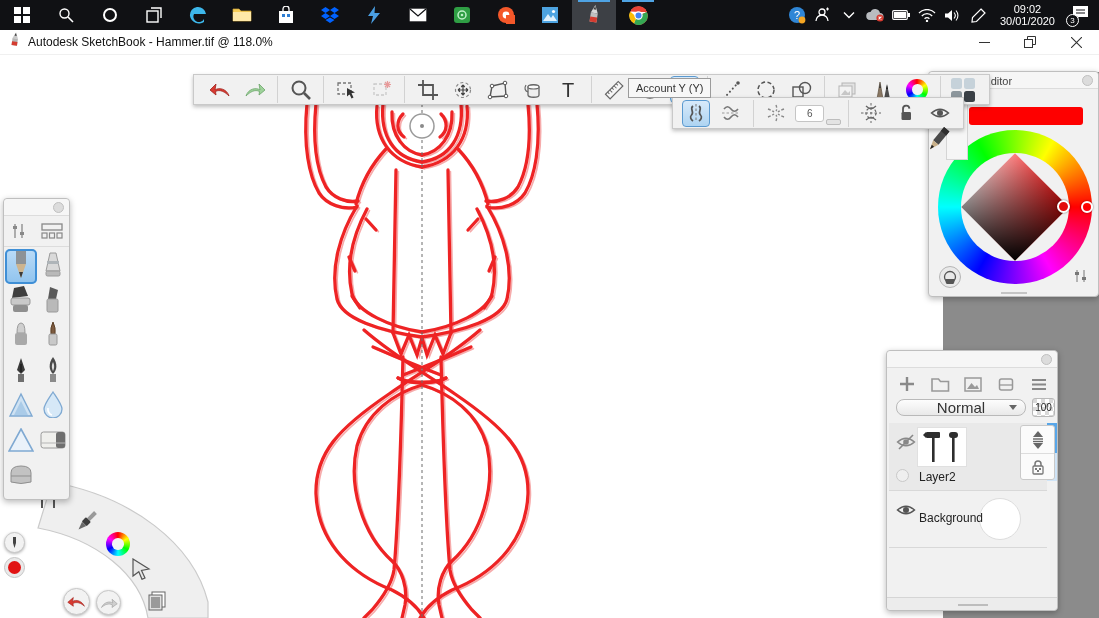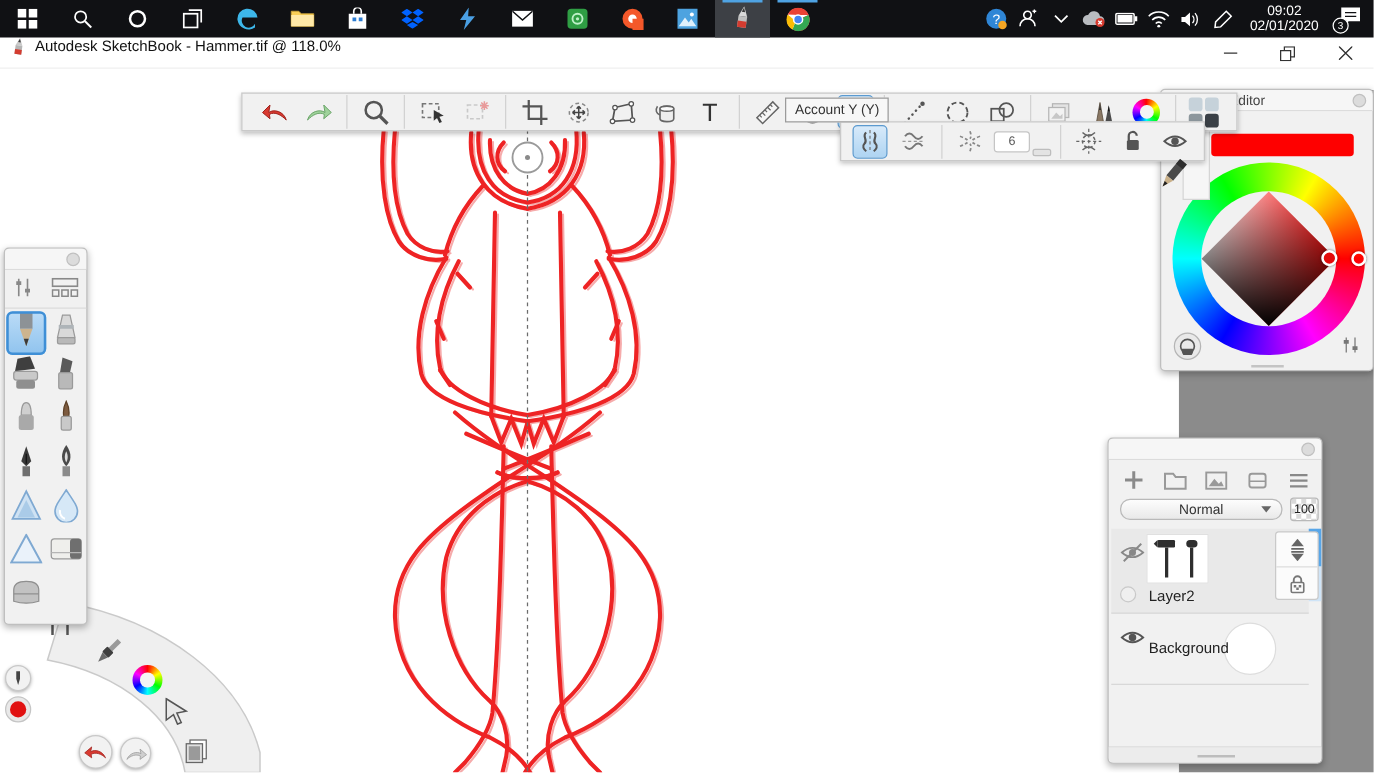--- a/index.html
+++ b/index.html
@@ -13,21 +13,21 @@
   .tile.active{background:#3d4045}
   .tile .runbar{position:absolute;top:0;left:6px;right:6px;height:2px;background:#4fa3e3}
   .appicon{width:20px;height:20px;display:flex;align-items:center;justify-content:center}
   #tray{margin-left:auto;display:flex;align-items:center;gap:4px;padding-right:4px}
   .trayicon{width:22px;height:26px;display:flex;align-items:center;justify-content:center;cursor:pointer}
   #clock{color:#fff;font-size:11px;line-height:12px;text-align:center;padding:0 6px;cursor:default}
   #notif{position:relative;width:30px;height:26px;display:flex;align-items:center;justify-content:center;cursor:pointer}
   #notif .badge{position:absolute;left:1px;bottom:1px;width:13px;height:13px;border:1px solid #fff;border-radius:50%;background:#101114;color:#fff;font-size:8px;display:flex;align-items:center;justify-content:center}
 
   
-  #titlebar{left:0;top:30px;width:1099px;height:25px;background:#fff;display:flex;border-bottom:1px solid #f0f0f0}
+  #titlebar{left:0;top:30px;width:1099px;height:25px;background:#fff;display:flex;align-items:center;border-bottom:1px solid #f0f0f0}
   #titlebar .ttl{font-size:12px;color:#111;margin-left:6px}
   #wincontrols{margin-left:auto;display:flex}
   .winbtn{width:46px;height:25px;display:flex;align-items:center;justify-content:center;cursor:pointer}
   #menubar{left:0;top:55px;width:1099px;height:17px;background:#fff;display:flex;align-items:center;gap:0;border-bottom:1px solid #ececec}
   .menu-item{font-size:12px;color:#111;padding:0 9px;cursor:pointer}
 
   
   #canvas{left:0;top:72px;width:943px;height:546px;background:#fff;z-index:1}
   #appbg{left:943px;top:72px;width:156px;height:546px;background:#8b8b8b;z-index:0}
   .ink{stroke:#ee2324;stroke-width:3.3;fill:none;stroke-linecap:round}
@@ -61,21 +61,21 @@
   .sel-dot{position:absolute;width:13px;height:13px;border-radius:50%;background:#e30b0b;border:2px solid #fff;box-shadow:0 0 2px rgba(0,0,0,.6);z-index:3}
   .sel-ring{position:absolute;width:12px;height:12px;border-radius:50%;border:2px solid #fff;box-shadow:0 0 2px rgba(0,0,0,.6);z-index:3}
   #ce-picker{position:absolute;left:10px;top:194px;width:22px;height:22px;border-radius:50%;background:#e9e9e9;border:1px solid #b5b5b5;display:flex;align-items:center;justify-content:center}
   #ce-sliders{position:absolute;right:8px;top:196px}
   #ce-grip{position:absolute;left:72px;bottom:2px;width:26px;height:2px;background:#c4c4c4}
 
   
   #layers-panel{left:886px;top:350px;width:172px;height:261px;z-index:21}
   #lp-tools{position:absolute;left:4px;top:20px;width:164px;height:26px;display:flex;align-items:center;justify-content:space-around}
   .lbtn{width:26px;height:24px;display:flex;align-items:center;justify-content:center;cursor:pointer}
-  #lp-blend{position:absolute;left:9px;top:48px;width:130px;height:17px;border:1px solid #b9b9b9;border-radius:8px;background:linear-gradient(#fdfdfd,#e9e9e9);font-size:11px;color:#333;display:flex;align-items:center;justify-content:center;cursor:pointer}
+  #lp-blend{position:absolute;left:9px;top:48px;width:130px;height:17px;border:1px solid #b9b9b9;border-radius:8px;background:linear-gradient(#fdfdfd,#e9e9e9);font-size:15px;color:#333;display:flex;align-items:center;justify-content:center;cursor:pointer}
   #lp-blend .caret{position:absolute;right:8px;top:5px;width:0;height:0;border-left:4px solid transparent;border-right:4px solid transparent;border-top:5px solid #666}
   #lp-opacity{position:absolute;left:145px;top:47px;width:23px;height:19px;border:1px solid #b9b9b9;border-radius:3px;font-size:10px;color:#222;display:flex;align-items:center;justify-content:center;background:
     repeating-conic-gradient(#fff 0% 25%, #d9d9d9 0% 50%) 0 0/8px 8px}
   #lp-rows{position:absolute;left:2px;top:72px;width:158px}
   .lrow{position:relative;width:158px;border-bottom:1px solid #d8d8d8;cursor:pointer}
   .lrow .eye{position:absolute;left:6px;top:8px}
   .lrow .tag{position:absolute;left:7px;bottom:8px;width:13px;height:13px;border-radius:50%;border:1px solid #c9c9c9;background:#efefef}
   .lrow .lname{position:absolute;left:30px;bottom:6px;font-size:12px;color:#222}
   .lrow.selected{background:#fff;outline:2px solid #2f9ce8;outline-offset:-2px}
   .lrow.hidden-layer{background:#e9e9e9;color:#888}
@@ -333,21 +333,21 @@
             <path d="M9,3.5 a4.5,4.5 0 0 1 0,6 M11,1.5 a7.5,7.5 0 0 1 0,10" fill="none" stroke="#fff" stroke-width="1.1"></path>
           </svg>
         </span>
         <span class="trayicon">
           <svg width="15" height="15" viewBox="0 0 15 15">
             <path d="M10,1 l4,4 -8.5,8.5 -4.5,0.5 0.5,-4.5 z" fill="none" stroke="#fff" stroke-width="1.2"></path>
           </svg>
         </span>
         <div id="clock">
         <div>09:02</div>
-        <div>02/01/2020</div>
+        <div>30/01/2020</div>
       </div>
       <div id="notif">
         <span><svg width="17" height="16" viewBox="0 0 17 16">
               <path d="M1,1 h15 v11 h-9 l-4,3 v-3 h-2 z" fill="#fff"></path>
               <line x1="4" y1="5" x2="13" y2="5" stroke="#101114"></line>
               <line x1="4" y1="8" x2="13" y2="8" stroke="#101114"></line>
             </svg></span>
         <span class="badge">3</span>
       </div>
     </div>

